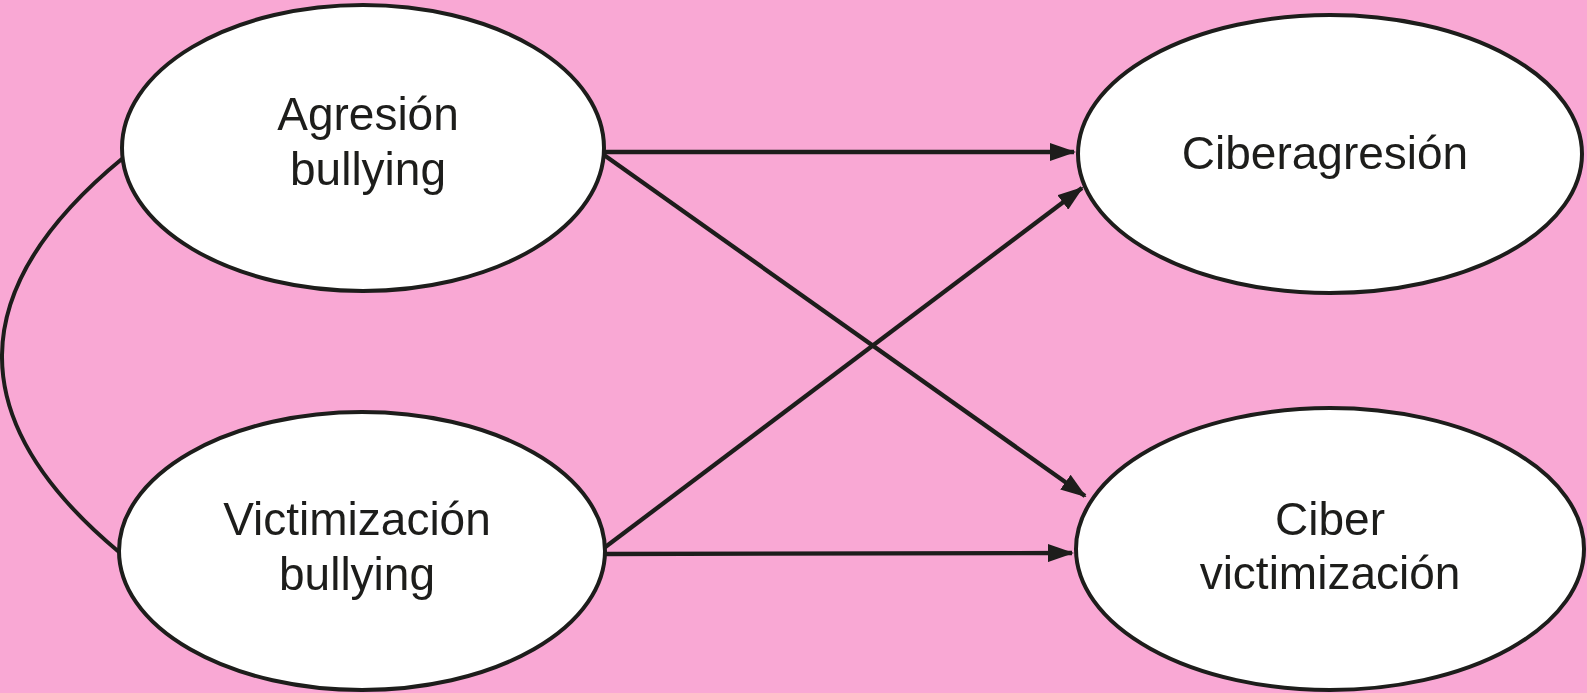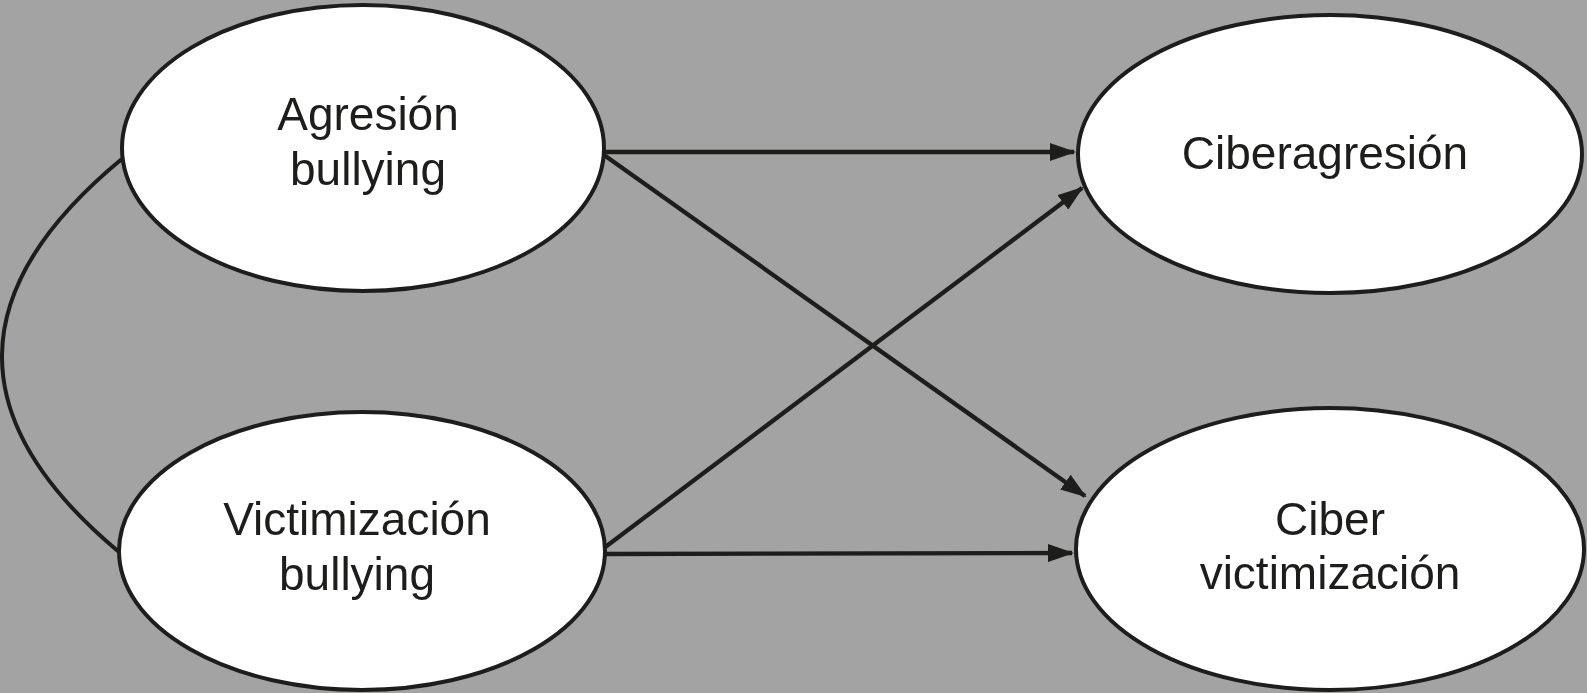--- a/index.html
+++ b/index.html
@@ -3,21 +3,21 @@
 <meta charset="utf-8">
 <style>
   html, body {
     margin: 0;
     padding: 0;
     background: #ffffff;
   }
   .figure-wrap {
     width: 1587px;
     height: 693px;
-    background: #a3a3a3;
+    background: #f9a8d4;
     overflow: hidden;
   }
   svg { display: block; }
   .node-ellipse {
     fill: #ffffff;
     stroke-width: 4;
   }
   .edge-line {
     fill: none;
     stroke-width: 4.3;

